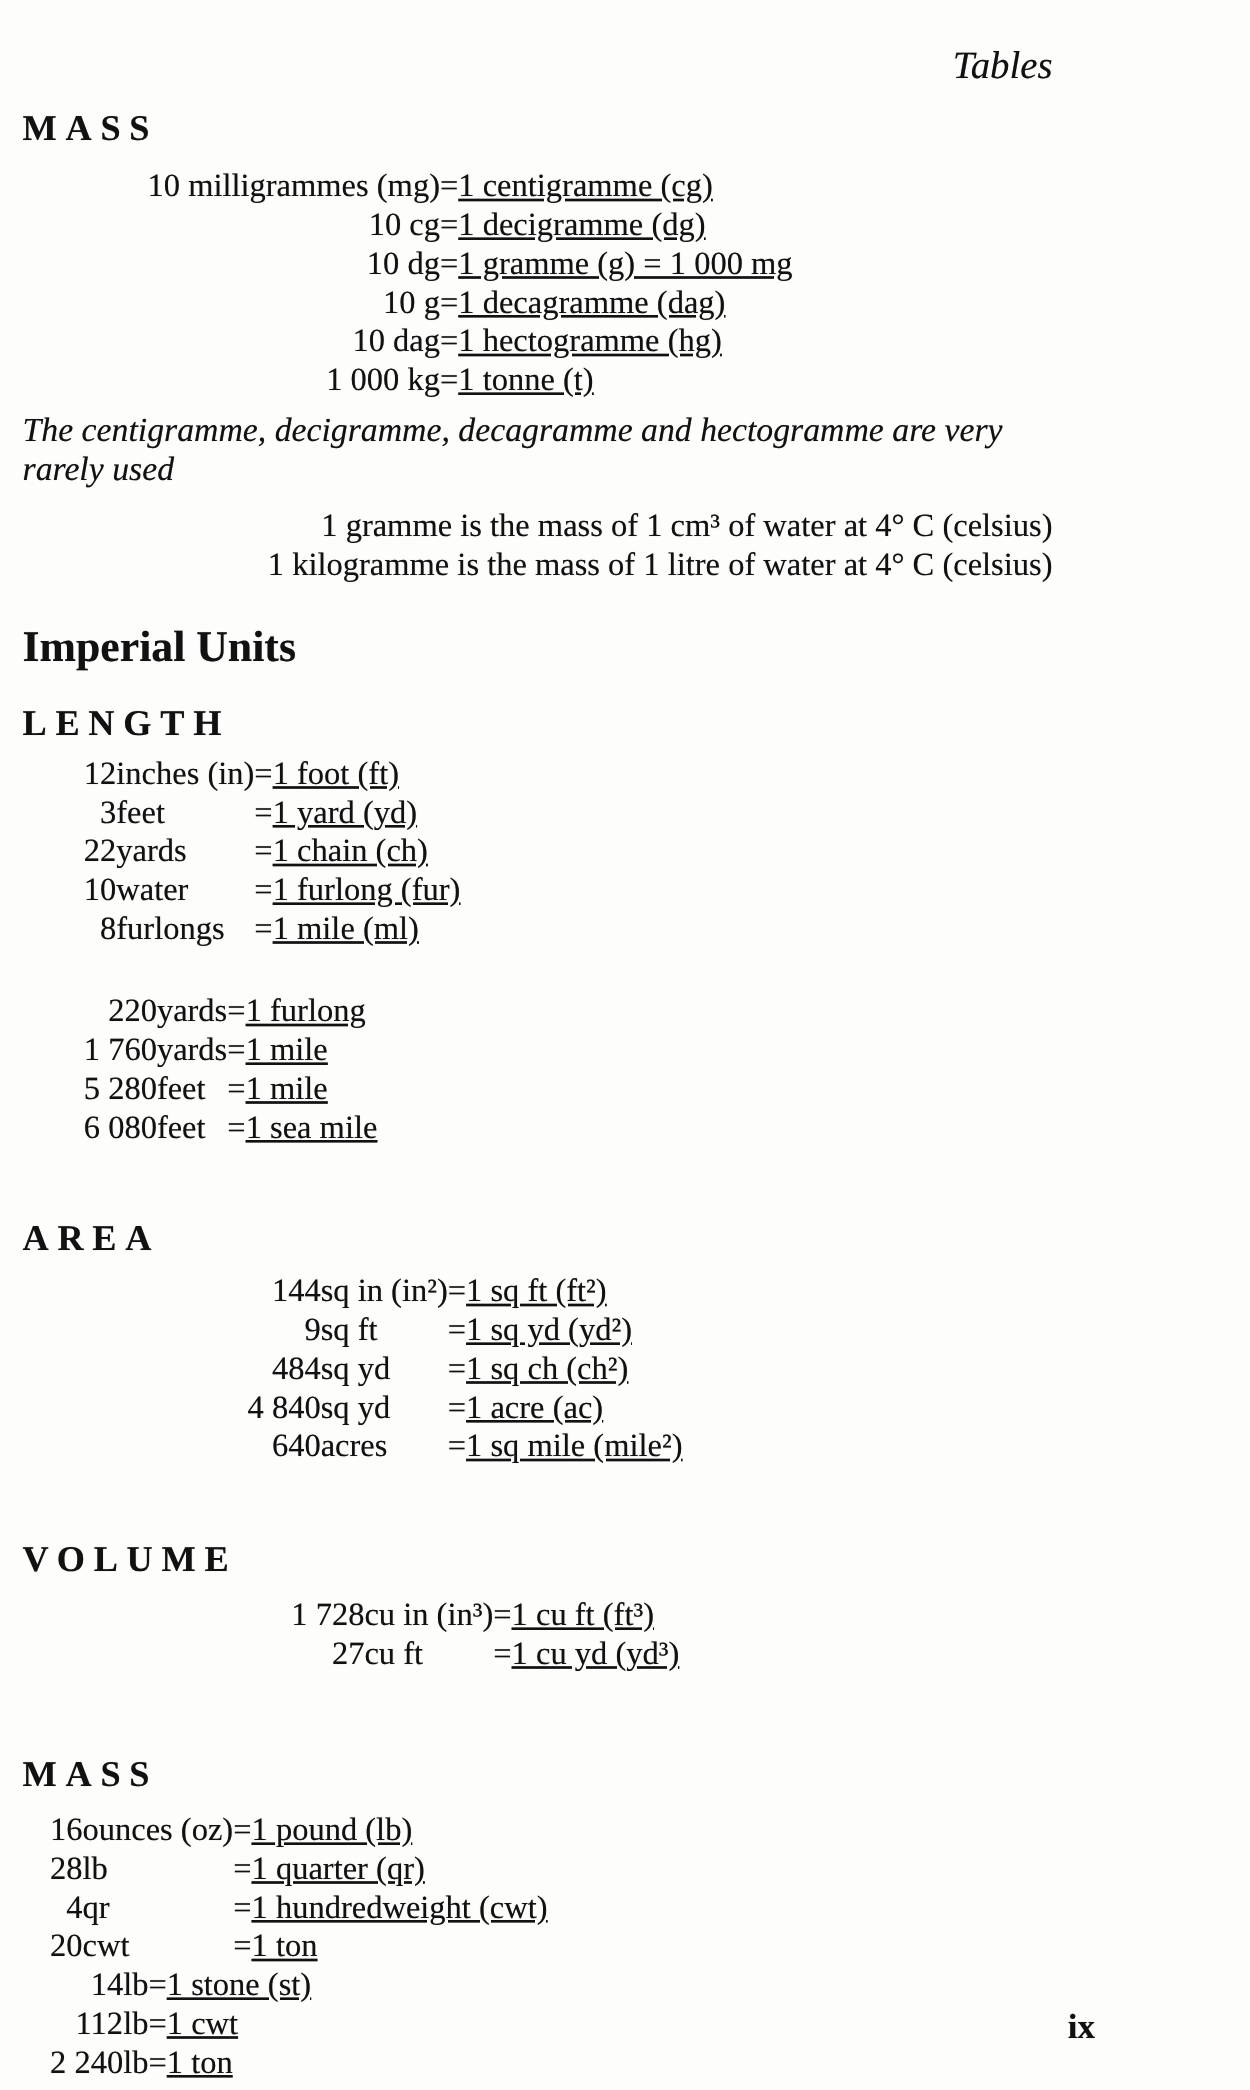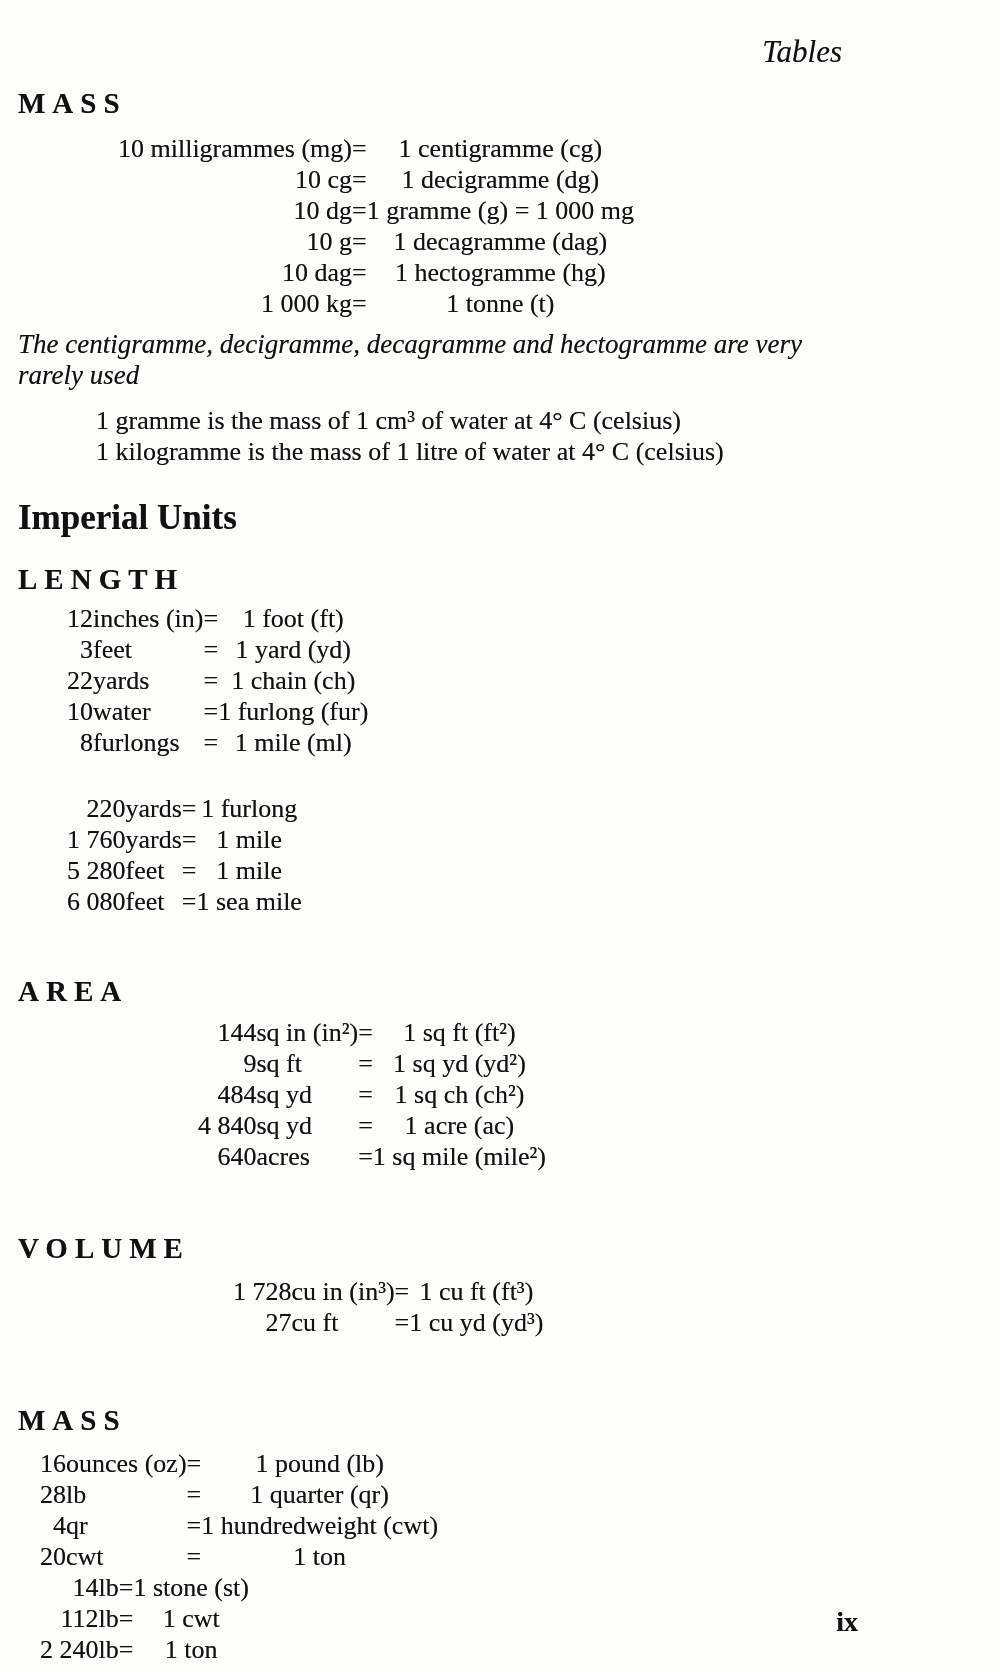--- a/index.html
+++ b/index.html
@@ -19,35 +19,35 @@
   .t-length{margin-top:30px;}
   .t-area{margin-top:58px;}
   .t-volume{margin-top:60px;}
   .t-mass-imp{margin-top:66px;}
   table.eq{border-collapse:collapse;font-size:26px;}
   table.eq td{padding:0;line-height:31px;white-space:nowrap;}
   td.lhs{text-align:right;}
   td.num{text-align:right;}
   td.unit{text-align:left;padding-left:9px;}
   td.eq-cell{text-align:center;padding:0 12px;}
-  td.rhs{text-align:center;}
+  td.rhs{text-align:left;text-decoration:underline;}
   .metric-table{margin:14px 0 0 100px;}
   .note-italic{
     font-style:italic;font-size:27px;line-height:31px;margin:10px 0 0 0;
   }
-  .def-notes{margin:14px 0 0 78px;}
+  .def-notes{margin:14px 0 0 78px;text-align:right;}
   .def-notes p{margin:0;font-size:26px;line-height:31px;}
   .imperial-heading{font-size:35px;font-weight:bold;margin:36px 0 0 0;line-height:30px;}
   .two-col{display:flex;align-items:flex-start;flex-direction:column;}
   .length-cols{margin:8px 0 0 49px;gap:35px;}
   .area-table{margin:10px 0 0 180px;}
   .volume-table{margin:12px 0 0 215px;}
   .mass-cols{margin:12px 0 0 22px;}
   .page-number{
-    position:absolute;right:142px;bottom:34px;
+    position:absolute;right:124px;bottom:34px;
     font-size:28px;font-weight:bold;
   }
 </style>
 </head>
 <body>
 
 <div class="content">
 
   <div class="running-head">Tables</div>
 

